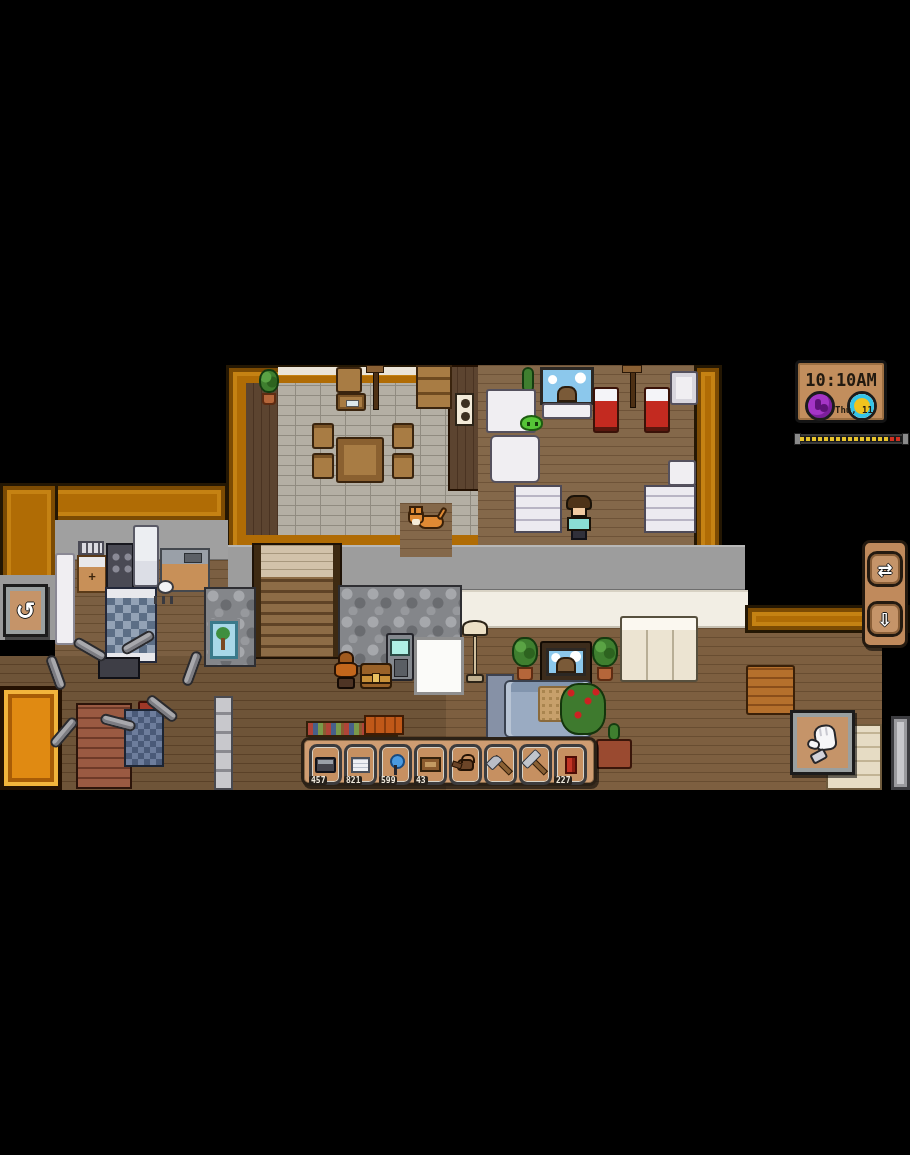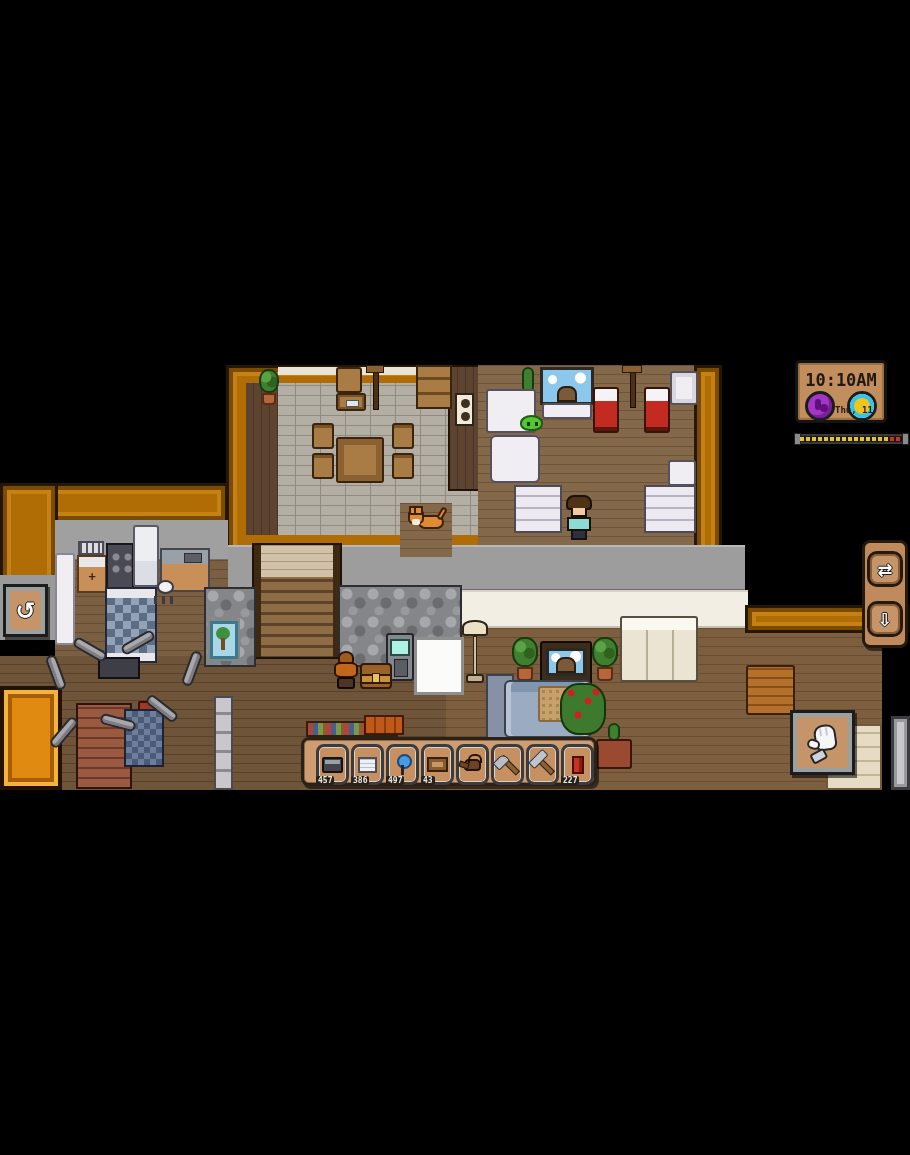--- a/index.html
+++ b/index.html
@@ -124,21 +124,21 @@
   .sidepanel{background:#c08a5c;border:3px solid #241a10;border-radius:8px;box-shadow:2px 3px 0 rgba(0,0,0,.55)}
   .sqbtn{position:absolute;left:50%;transform:translateX(-50%);width:36px;height:36px;background:#c59469;border:3px solid #241a10;border-radius:10px;box-shadow:inset 0 0 0 2px #8a5f38;display:flex;align-items:center;justify-content:center;cursor:pointer}
   .icon-w{color:#fff;font:700 18px "DejaVu Sans",sans-serif;text-shadow:-1px 0 0 #1a1a1a,1px 0 0 #1a1a1a,0 -1px 0 #1a1a1a,0 1px 0 #1a1a1a}
   .bezelbtn{background:#c59469;border:3px solid #1c1c1c;box-shadow:inset 0 0 0 4px #9aa0a0,2px 3px 0 rgba(0,0,0,.55);display:flex;align-items:center;justify-content:center;cursor:pointer}
   .glove{position:relative;width:38px;height:40px;transform:rotate(-8deg)}
   .glove>div{position:absolute}
   .palm{left:11px;top:2px;width:22px;height:26px;background:#f6f6f8;border:2px solid #26262a;border-radius:9px 9px 7px 7px}
   .palm::before{content:"";position:absolute;left:4px;top:1px;width:2px;height:8px;background:#c8c8d0;box-shadow:6px 0 0 #c8c8d0}
   .thumb{left:3px;top:15px;width:13px;height:10px;background:#f6f6f8;border:2px solid #26262a;border-radius:6px;transform:rotate(25deg)}
   .cuff{left:5px;top:27px;width:16px;height:11px;background:#d2d2da;border:2px solid #26262a;border-radius:3px;transform:rotate(-20deg)}
-  .hotbar{position:absolute;display:flex;gap:2px;padding:4px 12px;background:#cf9d72;border:3px solid #2b2116;border-radius:8px;box-shadow:inset 0 0 0 1px #8a6a48,2px 3px 0 rgba(0,0,0,.55)}
+  .hotbar{position:absolute;display:flex;gap:2px;padding:4px 5px;background:#cf9d72;border:3px solid #2b2116;border-radius:8px;box-shadow:inset 0 0 0 1px #8a6a48,2px 3px 0 rgba(0,0,0,.55)}
   .slot{position:relative;flex:0 0 33px;height:41px;border:3px solid #3c3c3e;border-radius:8px;background:#c69061;box-shadow:inset 0 0 0 1px #d8d3c8;display:flex;align-items:center;justify-content:center;cursor:pointer}
   .qty{position:absolute;left:-3px;bottom:-3px;background:#26211b;color:#efe9dc;font:700 8px "DejaVu Sans Mono",monospace;padding:0 2px;border-radius:2px}
   .qty:empty{display:none}
   .item{position:relative}
   .it-stove{width:21px;height:16px;background:#44444c;border:2px solid #121218;border-radius:2px}
   .it-stove::before{content:"";position:absolute;left:1px;right:1px;top:1px;height:4px;background:#9aa0a8}
   .it-papers{width:19px;height:16px;background:#eef0f4;border:2px solid #4a4f5a;background-image:repeating-linear-gradient(0deg,transparent 0 3px,#b9c0cc 3px 4px)}
   .it-lamp{width:12px;height:22px}
   .it-lamp::before{content:"";position:absolute;left:0;top:0;width:11px;height:11px;background:#4a9ae0;border:2px solid #174a80;border-radius:50%}
   .it-lamp::after{content:"";position:absolute;left:4px;top:11px;width:3px;height:10px;background:#26262c}
@@ -331,25 +331,25 @@
     </div>
   </div>
 
   <div class="hotbar hud" style="left:301px;top:737px;width:296px;height:49px">
     <div class="slot">
       <div class="item it-stove"></div>
       <span class="qty">457</span>
     </div>
     <div class="slot">
       <div class="item it-papers"></div>
-      <span class="qty">386</span>
+      <span class="qty">821</span>
     </div>
     <div class="slot">
       <div class="item it-lamp"></div>
-      <span class="qty">497</span>
+      <span class="qty">599</span>
     </div>
     <div class="slot">
       <div class="item it-crate"></div>
       <span class="qty">43</span>
     </div>
     <div class="slot">
       <div class="item it-can"></div>
 
     </div>
     <div class="slot">

